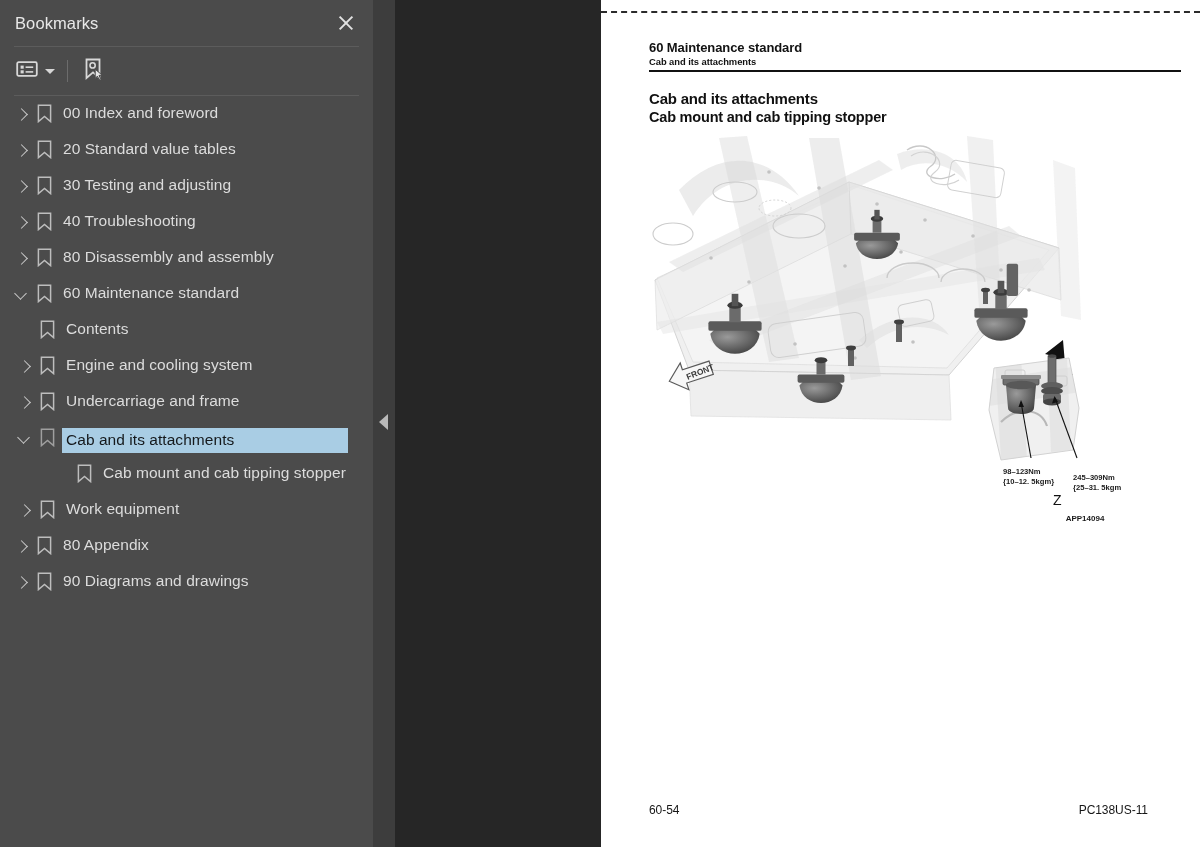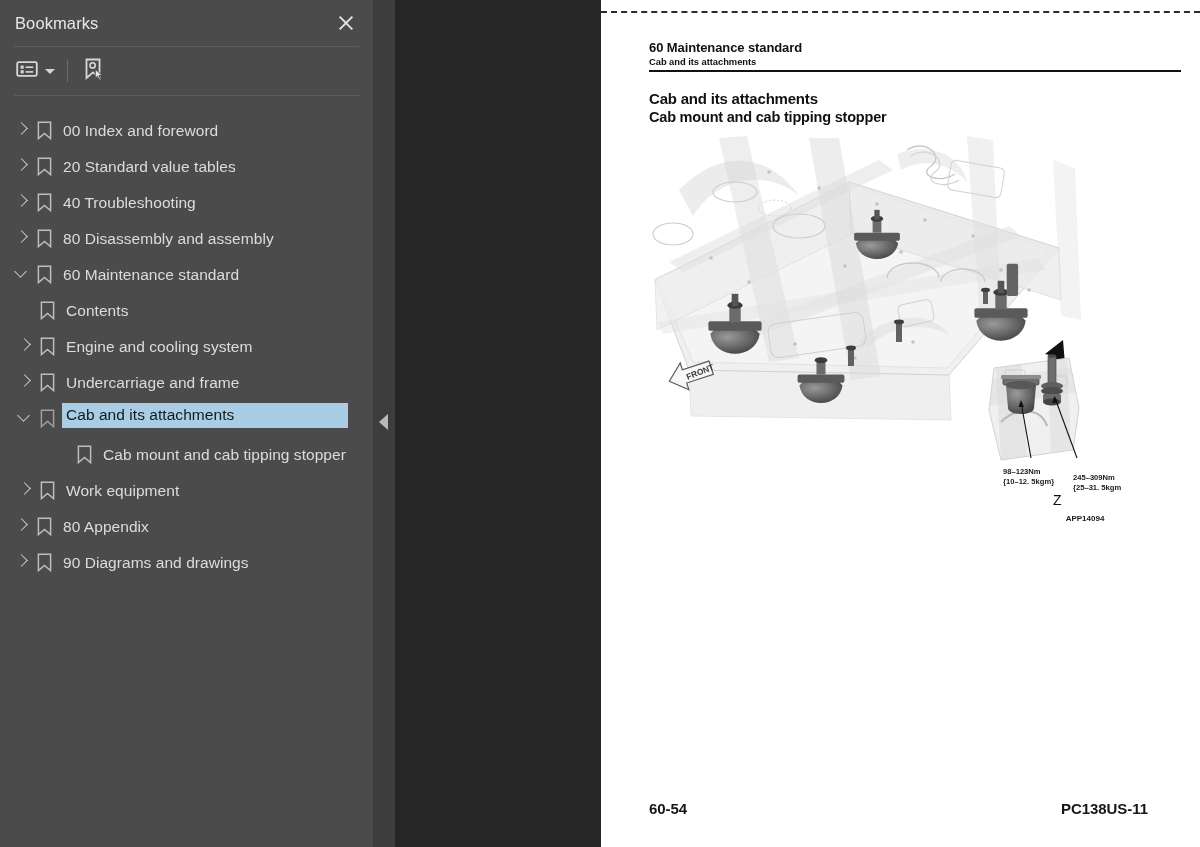--- a/index.html
+++ b/index.html
@@ -97,21 +97,21 @@
     margin-left: 7px;
   }
 
   
   .tree {
     padding-top: 8px;
   }
   .row {
     height: 36px;
     display: flex;
-    align-items: flex-end;
+    align-items: flex-start;
     position: relative;
     cursor: pointer;
   }
   .twisty {
     width: 22px;
     height: 22px;
     flex: 0 0 22px;
     position: relative;
     cursor: pointer;
   }
@@ -277,22 +277,22 @@
   .page-footer {
     position: absolute;
     left: 0;
     right: 0;
     bottom: 30px;
     display: flex;
     justify-content: space-between;
     align-items: baseline;
   }
   .footer-left, .footer-right {
-    font-size: 15px;
-    font-weight: bold;
+    font-size: 12px;
+    font-weight: normal;
     color: #161616;
     letter-spacing: -.05px;
   }
   .footer-right { padding-right: 32px; }
 </style>
 </head>
 <body>
 
 <div class="app">
 
@@ -349,20 +349,29 @@
           </div>
           <span class="label-box"><span class="row-label">20 Standard value tables</span></span>
         </div>
         <div class="row lvl0">
           <div class="twisty collapsed"></div>
           <div class="bm-ico">
             <svg width="15" height="19" viewBox="0 0 15 19">
               <path d="M1.4,1.2 H13.6 V17.6 L7.5,12.4 L1.4,17.6 Z" fill="none" stroke="#bdbdbd" stroke-width="1.5"></path>
             </svg>
           </div>
+          <span class="label-box"><span class="row-label">30 Testing and adjusting</span></span>
+        </div>
+        <div class="row lvl0">
+          <div class="twisty collapsed"></div>
+          <div class="bm-ico">
+            <svg width="15" height="19" viewBox="0 0 15 19">
+              <path d="M1.4,1.2 H13.6 V17.6 L7.5,12.4 L1.4,17.6 Z" fill="none" stroke="#bdbdbd" stroke-width="1.5"></path>
+            </svg>
+          </div>
           <span class="label-box"><span class="row-label">40 Troubleshooting</span></span>
         </div>
         <div class="row lvl0">
           <div class="twisty collapsed"></div>
           <div class="bm-ico">
             <svg width="15" height="19" viewBox="0 0 15 19">
               <path d="M1.4,1.2 H13.6 V17.6 L7.5,12.4 L1.4,17.6 Z" fill="none" stroke="#bdbdbd" stroke-width="1.5"></path>
             </svg>
           </div>
           <span class="label-box"><span class="row-label">80 Disassembly and assembly</span></span>

